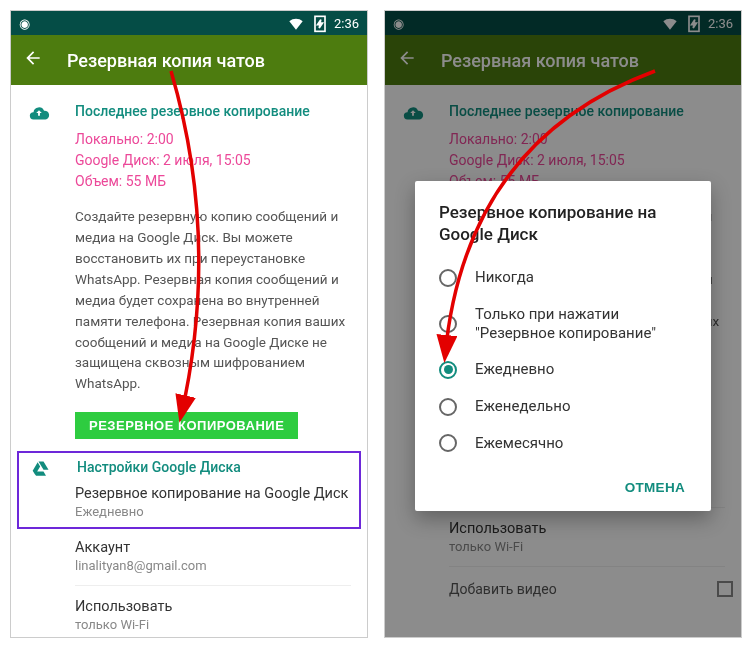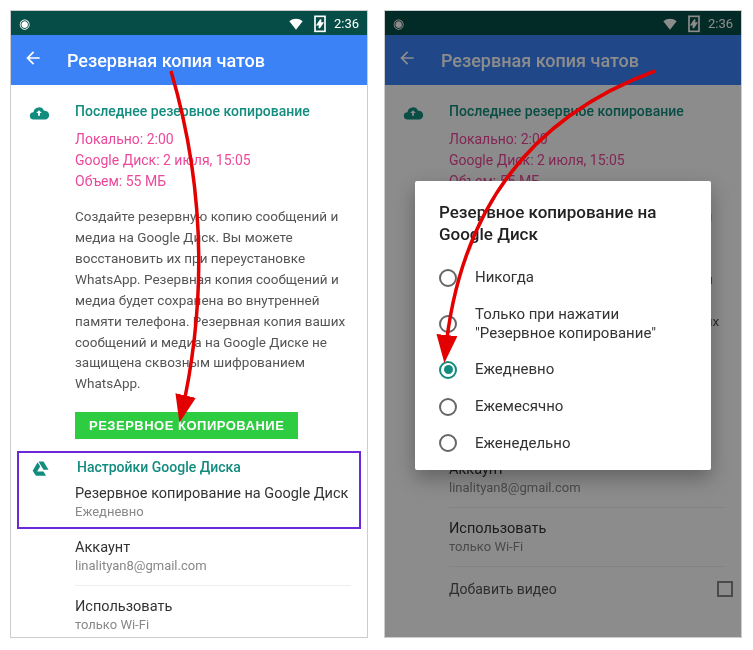--- a/index.html
+++ b/index.html
@@ -1,20 +1,20 @@
 <!DOCTYPE html>
 <html><head>
 <meta charset="utf-8">
 <style>
 * { margin: 0; padding: 0; box-sizing: border-box; }
 body { background: #fff; font-family: Roboto, Arial, sans-serif; display: flex; gap: 16px; padding: 10px; }
 .phone { width: 358px; height: 628px; border: 1px solid #ccc; position: relative; overflow: hidden; background: #fff; }
 .status-bar { height: 24px; background: #054d46; color: #fff; display: flex; align-items: center; justify-content: space-between; padding: 0 8px; font-size: 13px; }
 .status-right { display: flex; align-items: center; gap: 4px; }
-.app-bar { height: 50px; background: #3b82f6; color: #fff; display: flex; align-items: center; padding: 0 12px; gap: 24px; }
+.app-bar { height: 50px; background: #4d7c0f; color: #fff; display: flex; align-items: center; padding: 0 12px; gap: 24px; }
 .app-bar-title { font-size: 18px; font-weight: 500; }
 .content { padding: 8px 0; font-size: 14px; color: #555; position: relative; }
 .section-header { display: flex; align-items: flex-start; padding: 10px 16px 4px 16px; gap: 24px; }
 .section-icon { width: 24px; flex-shrink: 0; display: flex; align-items: center; justify-content: center; color: #128c7e; }
 .section-title { color: #128c7e; font-size: 14px; font-weight: 500; }
 .info-block { padding: 0 16px 0 64px; line-height: 1.5; font-size: 14px; color: #ec4899; }
 .desc-block { padding: 14px 16px 14px 64px; line-height: 1.55; font-size: 13.5px; color: #555; }
 .backup-btn { margin: 4px 16px 12px 64px; background: #2ecc40; color: #fff; border: none; padding: 6px 14px; font-size: 13px; font-weight: 600; letter-spacing: 0.5px; }
 .settings-row { padding: 10px 16px 10px 64px; }
 .settings-row .label { color: #333; font-size: 14.5px; }
@@ -182,25 +182,28 @@
     <div class="radio-row">
       <span class="radio"></span>
       <span class="radio-label">Только при нажатии "Резервное копирование"</span>
     </div>
     <div class="radio-row">
       <span class="radio selected"></span>
       <span class="radio-label">Ежедневно</span>
     </div>
     <div class="radio-row">
       <span class="radio"></span>
+      <span class="radio-label">Еженедельно</span>
+    </div>
+    <div class="radio-row">
+      <span class="radio"></span>
       <span class="radio-label">Ежемесячно</span>
     </div>
-    <div class="radio-row">
-      <span class="radio"></span>
-      <span class="radio-label">Еженедельно</span>
+    <div class="dialog-actions">
+      <button class="dialog-cancel">ОТМЕНА</button>
     </div>
   </div>
 
   <svg class="arrow" style="left:20px;top:50px;" width="270" height="320">
     <defs>
         <marker id="ah2" markerWidth="10" markerHeight="10" refX="6" refY="3" orient="auto">
           <path d="M0,0 L0,6 L8,3 z" fill="#e30000"></path>
         </marker>
       </defs>
     <path d="M250 10 Q 60 80 40 295" stroke="#e30000" stroke-width="3.5" fill="none" marker-end="url(#ah2)"></path>

